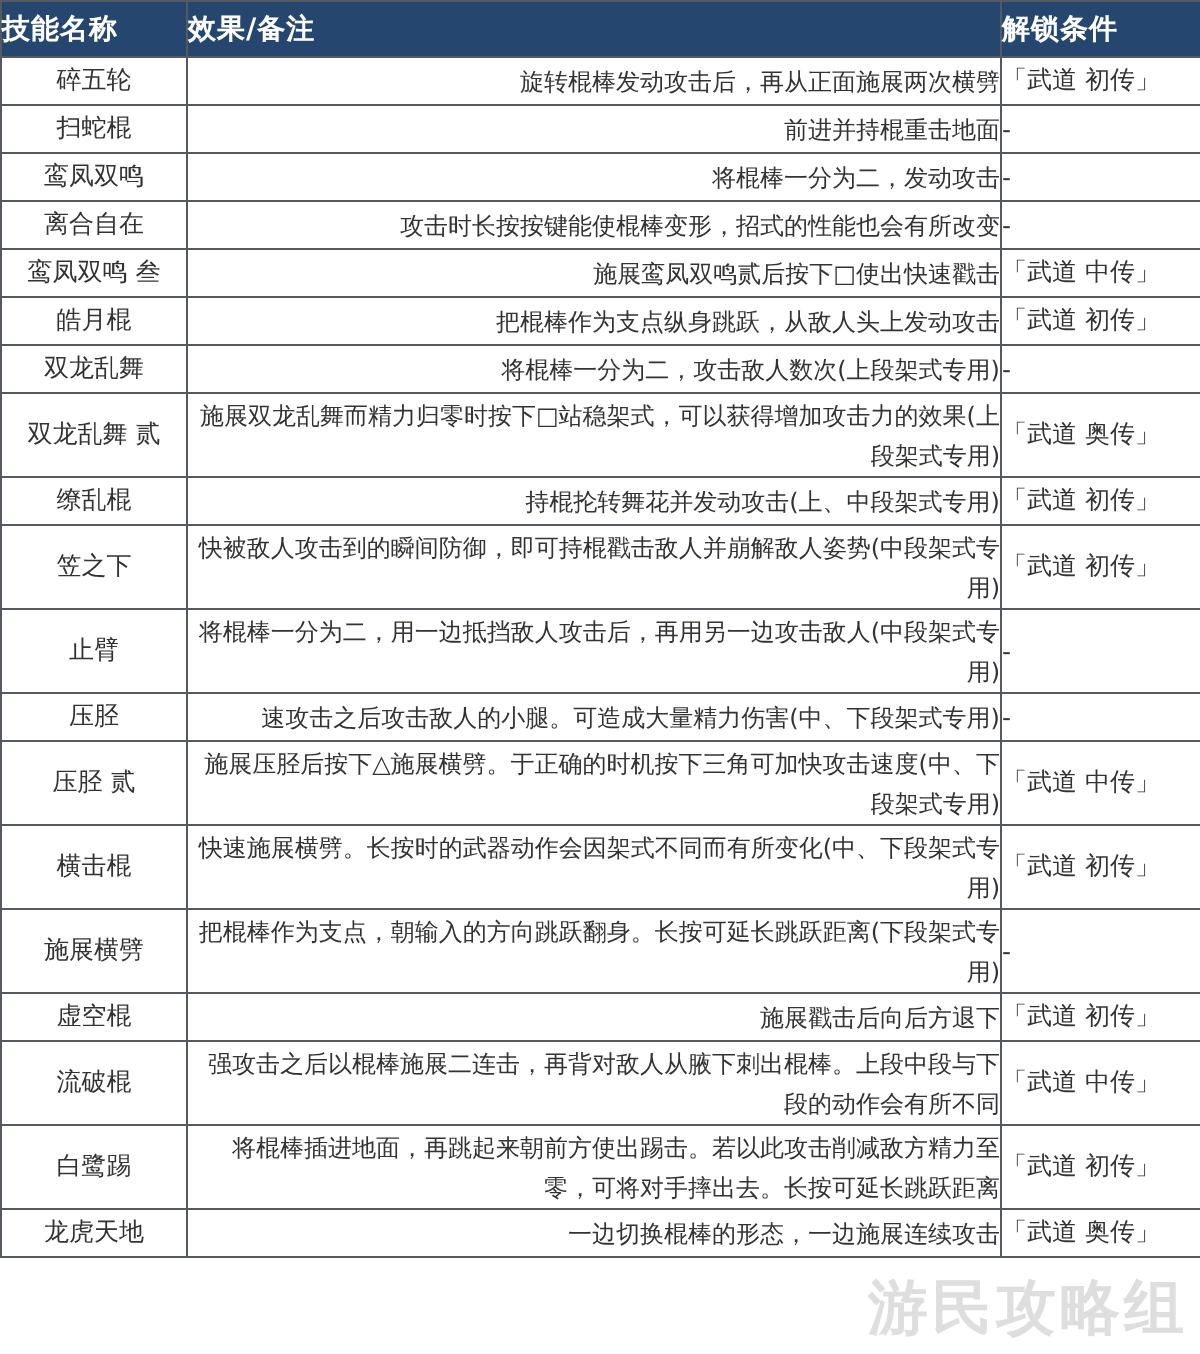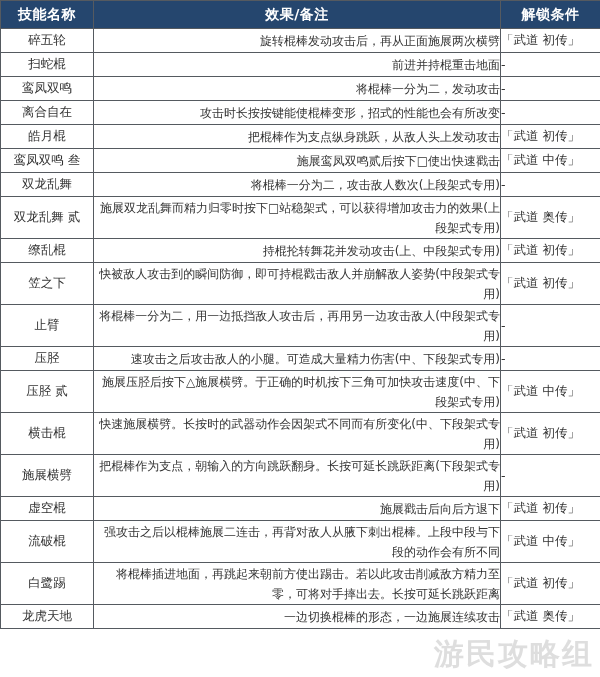--- a/index.html
+++ b/index.html
@@ -1,21 +1,21 @@
 <!DOCTYPE html>
 <html><head>
 <meta charset="utf-8">
 <style>
   html, body { margin: 0; padding: 0; background: #ffffff; }
   body { width: 600px; height: 677px; overflow: hidden; position: relative;
          font-family: "DejaVu Sans", "Liberation Sans", sans-serif; }
   table.skills { border-collapse: collapse; width: 600px; table-layout: fixed; }
   table.skills th, table.skills td { border: 1px solid #555a60; padding: 0; }
   table.skills thead th { background: #25466e; color: #ffffff; font-weight: bold;
-       font-size: 14px; height: 27px; text-align: center; letter-spacing: 0.5px; }
+       font-size: 14px; height: 27px; text-align: left; letter-spacing: 0.5px; }
   col.c1 { width: 93px; } col.c2 { width: 407px; } col.c3 { width: 100px; }
   td.name { text-align: center; font-size: 12.5px; color: #333; }
   td.desc { text-align: right; font-size: 12px; color: #333; padding: 0 3px; line-height: 20px; }
   td.unlock { text-align: left; font-size: 12.5px; color: #333; }
   tr.r1 td { height: 23px; }
   tr.r2 td { height: 41px; }
   .watermark { position: absolute; right: 6px; bottom: 2px; font-size: 30px; font-weight: bold;
       color: rgba(160,160,160,0.35); letter-spacing: 2px; pointer-events: none; margin-top: 23px; }
 </style>
 </head>
@@ -49,28 +49,28 @@
         <td class="name">鸾凤双鸣</td>
         <td class="desc">将棍棒一分为二，发动攻击</td>
         <td class="unlock">-</td>
       </tr>
       <tr class="r1">
         <td class="name">离合自在</td>
         <td class="desc">攻击时长按按键能使棍棒变形，招式的性能也会有所改变</td>
         <td class="unlock">-</td>
       </tr>
       <tr class="r1">
+        <td class="name">鸾凤双鸣 叁</td>
+        <td class="desc">施展鸾凤双鸣贰后按下□使出快速戳击</td>
+        <td class="unlock">「武道 中传」</td>
+      </tr>
+      <tr class="r1">
         <td class="name">皓月棍</td>
         <td class="desc">把棍棒作为支点纵身跳跃，从敌人头上发动攻击</td>
         <td class="unlock">「武道 初传」</td>
-      </tr>
-      <tr class="r1">
-        <td class="name">鸾凤双鸣 叁</td>
-        <td class="desc">施展鸾凤双鸣贰后按下□使出快速戳击</td>
-        <td class="unlock">「武道 中传」</td>
       </tr>
       <tr class="r1">
         <td class="name">双龙乱舞</td>
         <td class="desc">将棍棒一分为二，攻击敌人数次(上段架式专用)</td>
         <td class="unlock">-</td>
       </tr>
       <tr class="r2">
         <td class="name">双龙乱舞 贰</td>
         <td class="desc">施展双龙乱舞而精力归零时按下□站稳架式，可以获得增加攻击力的效果(上段架式专用)</td>
         <td class="unlock">「武道 奥传」</td>

